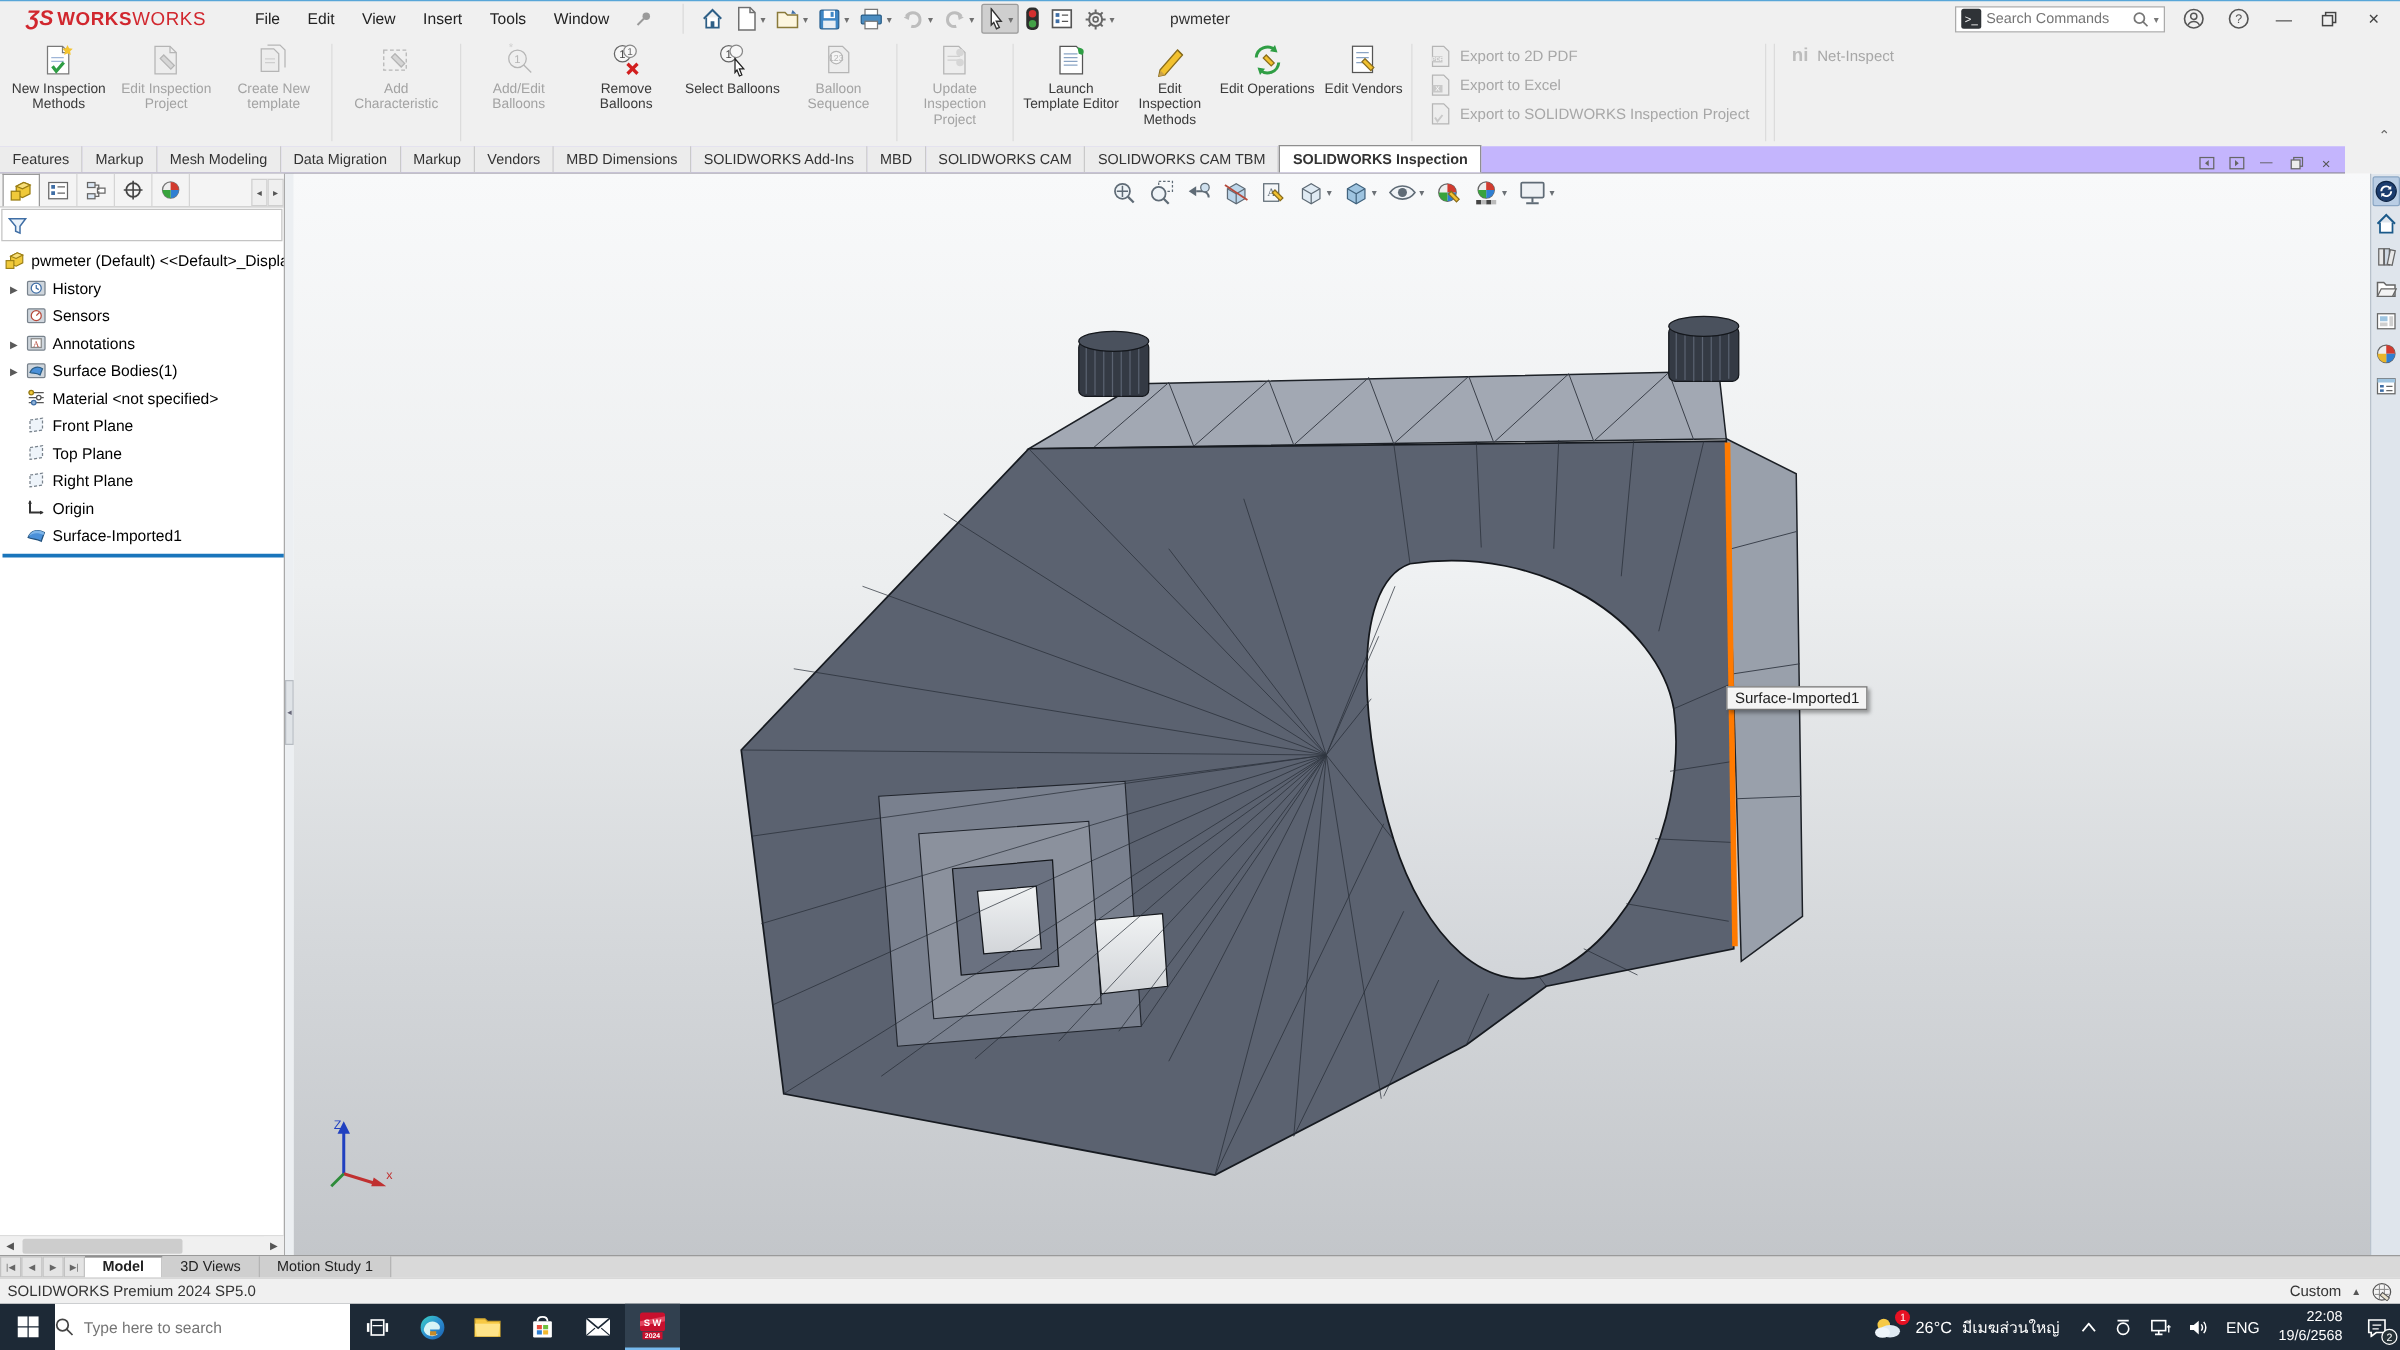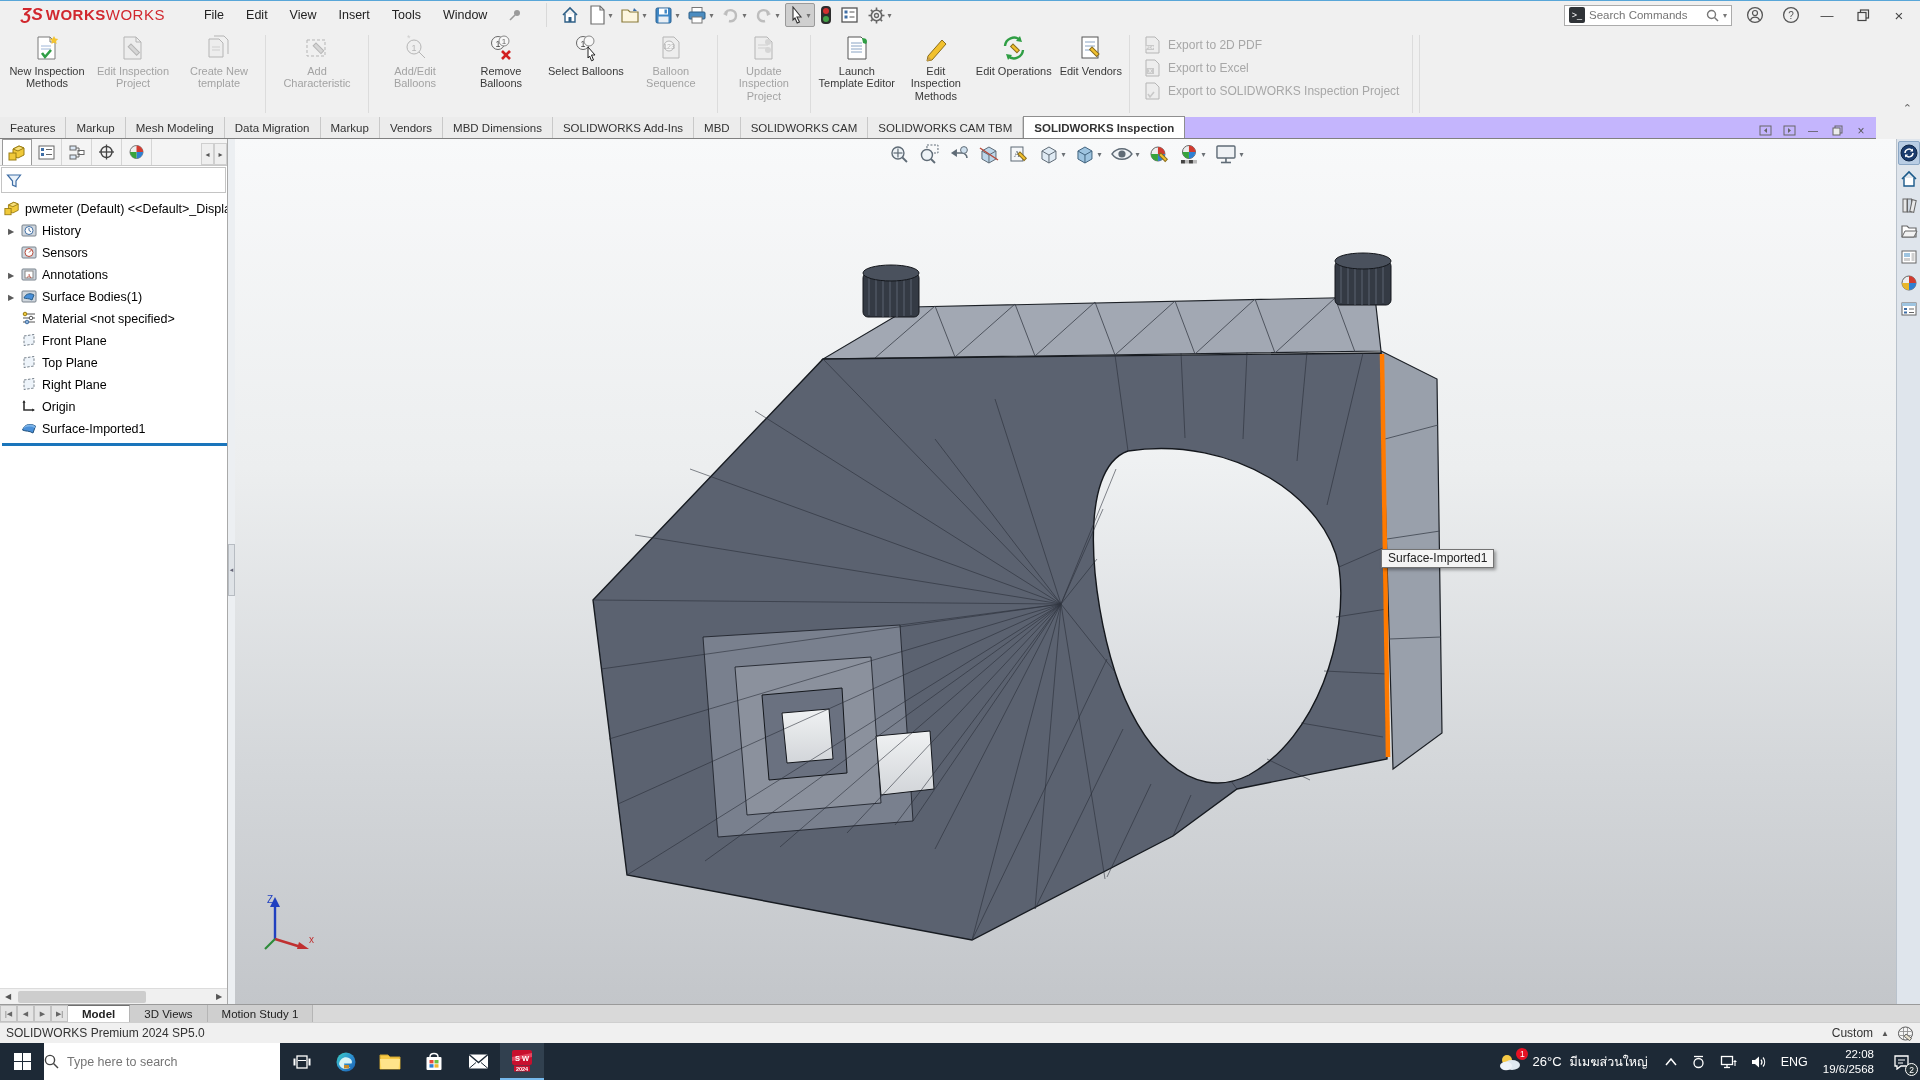--- a/index.html
+++ b/index.html
@@ -210,20 +210,21 @@
             <line x1="15" y1="9.5" x2="17.5" y2="9.5"></line>
             <line x1="3.9" y1="3.9" x2="5.6" y2="5.6"></line>
             <line x1="13.4" y1="13.4" x2="15.1" y2="15.1"></line>
             <line x1="15.1" y1="3.9" x2="13.4" y2="5.6"></line>
             <line x1="5.6" y1="13.4" x2="3.9" y2="15.1"></line>
           </g>
         </svg>
         <span class="car">▾</span>
       </div>
   </div>
+  <div class="doc-title">pwmeter</div>
   <div class="tb-right">
     <div class="searchbox">
       <span class="term">&gt;_</span>
       <input placeholder="Search Commands" style="">
       <svg width="13" height="13" viewBox="0 0 13 13">
           <circle cx="5.5" cy="5.5" r="4" fill="none" stroke="#777" stroke-width="1.4"></circle>
           <line x1="8.5" y1="8.5" x2="12" y2="12" stroke="#777" stroke-width="1.4"></line>
         </svg>
       <span class="car" style="font-size:8px;color:#777">▾</span>
     </div>
@@ -430,20 +431,26 @@
     <div class="exp-item">
       <svg width="18" height="18" viewBox="0 0 18 18">
           <path d="M3 1h9l4 4v12H3z" fill="#ededed" stroke="#b5b5b5"></path>
           <path d="M5 12l2 3 4-5" stroke="#c9c9c9" stroke-width="1.6" fill="none"></path>
         </svg>
       <span>Export to SOLIDWORKS Inspection Project</span>
     </div>
   </div>
   <div class="rsep"></div>
   <div class="rsep"></div>
+  <div class="expgrp">
+    <div class="exp-item">
+      <span style="font-weight:bold;font-size:15px;color:#bdbdbd">ni</span>
+      <span>Net-Inspect</span>
+    </div>
+  </div>
   <div class="ribbon-collapse">⌃</div>
 </div>
 
 <div id="tabrow" class="abs">
   <div class="ctab">Features</div>
   <div class="ctab">Markup</div>
   <div class="ctab">Mesh Modeling</div>
   <div class="ctab">Data Migration</div>
   <div class="ctab">Markup</div>
   <div class="ctab">Vendors</div>

